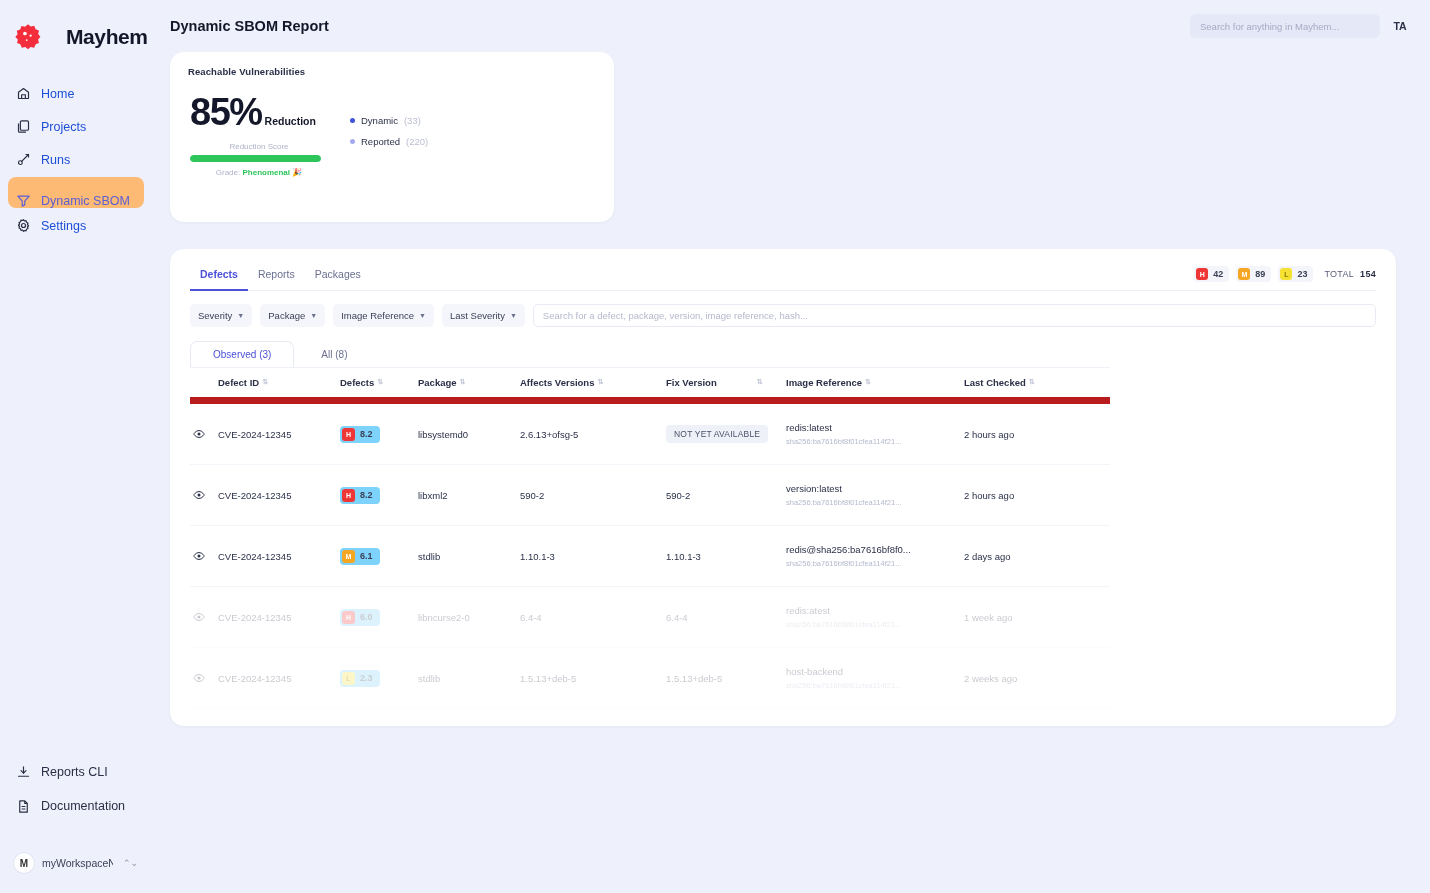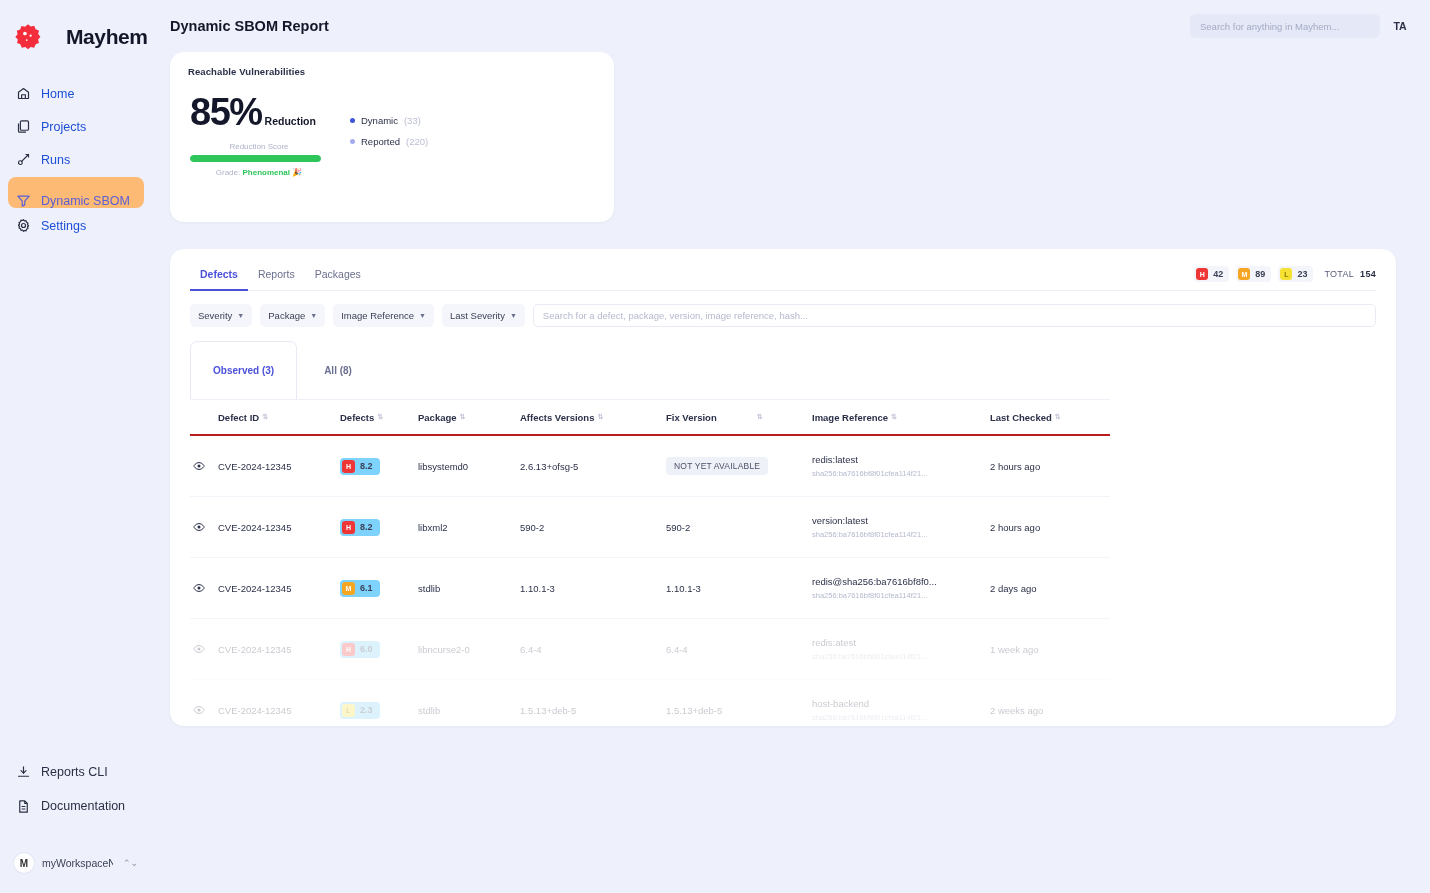--- a/index.html
+++ b/index.html
@@ -143,44 +143,44 @@
   .fbtn .cv { font-size: 7px; color: #6b7090; }
   .fsearch {
     flex: 1; height: 23px; background: #fff; border: 1px solid #e9ebf4; border-radius: 5px;
     font-size: 9.5px; color: #6b7090; padding: 0 9px;
     font-family: "Liberation Sans", sans-serif;
   }
   .fsearch::placeholder { color: #b4b9cd; }
 
   .subtabs { display: flex; padding: 14px 20px 0 20px; gap: 4px; align-items: flex-end; }
   .stab {
-    font-size: 10px; color: #6b7090; padding: 23px 22px; cursor: pointer;
-    border-radius: 7px 7px 0 0; border: 1px solid transparent; border-bottom: none; font-weight: bold;
+    font-size: 10px; color: #6b7090; padding: 7px 22px; cursor: pointer;
+    border-radius: 7px 7px 0 0; border: 1px solid transparent; border-bottom: none;
   }
   .stab.active { color: #4a50d8; background: #fff; border-color: #e9ebf4; }
 
   
   .tbl { width: 920px; margin-left: 20px; border-top: 1px solid #eef0f7; }
   .trow { display: flex; align-items: center; border-bottom: 1px solid #f2f4fa; }
-  .thead { height: 36px; border-bottom: 2px solid #b91c1c; }
+  .thead { height: 36px; border-bottom: 7px solid #b91c1c; }
   .th {
     font-size: 9.5px; font-weight: 700; color: #2b3048;
     display: flex; align-items: center; gap: 3px;
   }
   .sort { font-size: 7px; color: #c3c7d8; line-height: .9; }
   .tbody-row { height: 61px; font-size: 9.5px; color: #2b3048; }
   .tbody-row.faded { opacity: .26; }
   .tbody-row.last { border-bottom: 1px solid #f2f4fa; }
 
   .c-eye { width: 28px; display: flex; align-items: center; justify-content: flex-start; padding-left: 3px; }
   .c-id { width: 122px; }
   .c-def { width: 78px; }
   .c-pkg { width: 102px; }
   .c-aff { width: 146px; }
-  .c-fix { width: 146px; gap: 40px; }
+  .c-fix { width: 120px; gap: 40px; }
   .c-img { width: 178px; }
   .c-last { width: 110px; }
 
   .sev {
     display: inline-flex; align-items: center; gap: 5px; height: 17px;
     background: #7dd3fc; border-radius: 4px; padding: 0 7px 0 2px;
     font-size: 9px; font-weight: 600; color: #3a3f55;
   }
   .sev-sq {
     width: 13px; height: 13px; border-radius: 3px;

